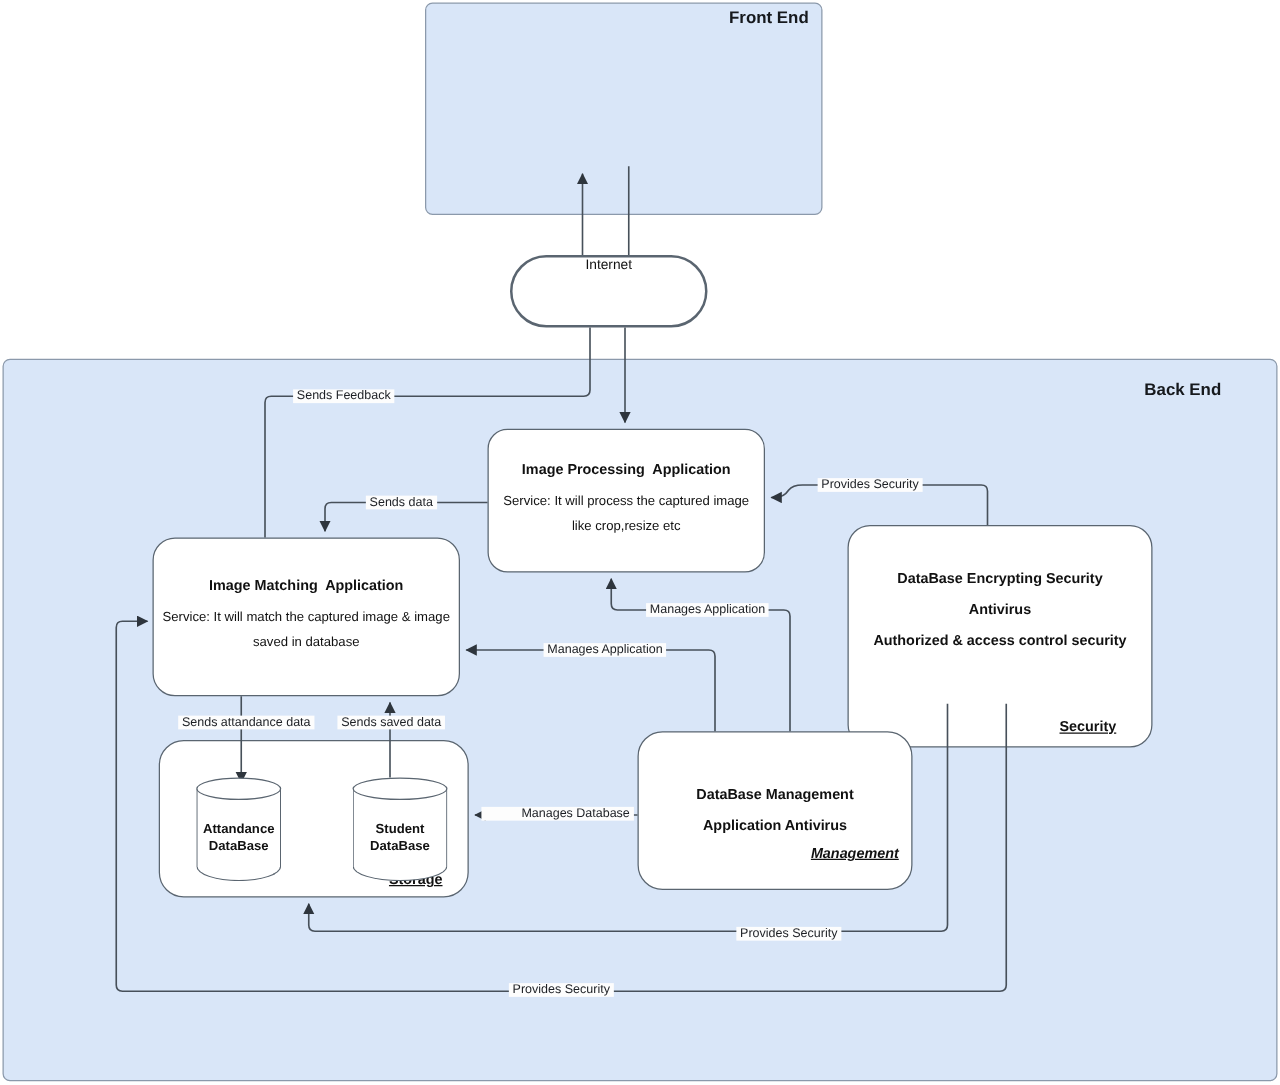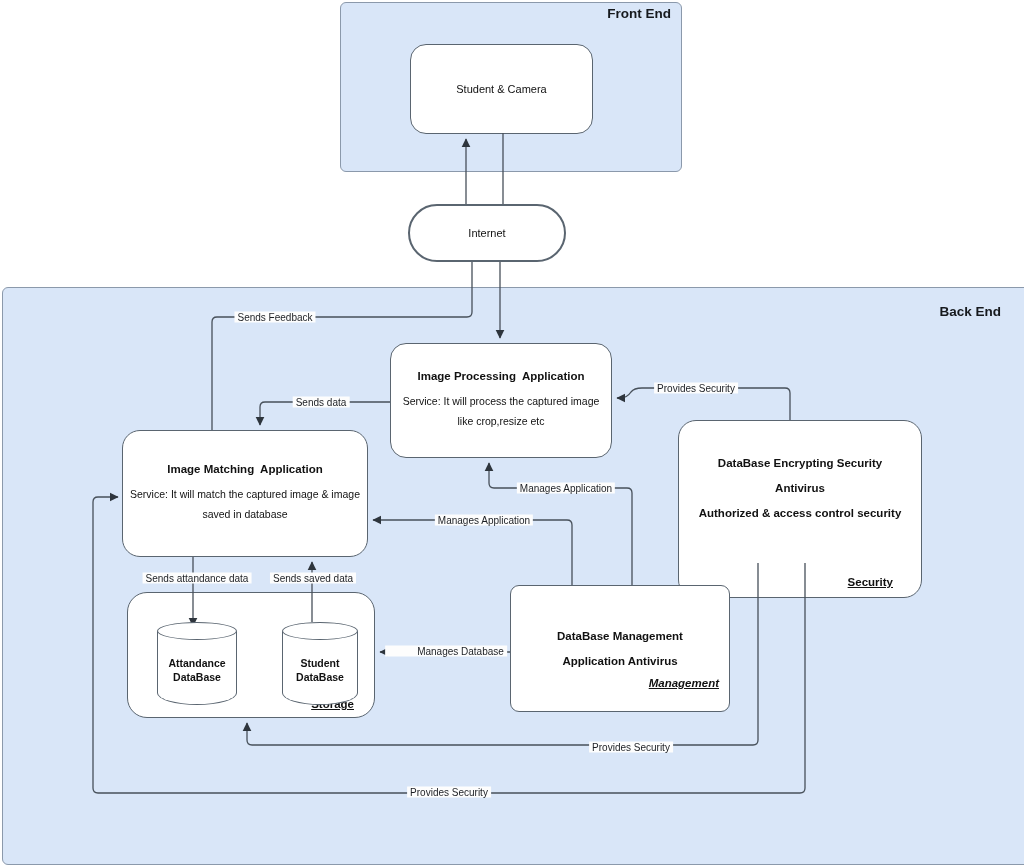--- a/index.html
+++ b/index.html
@@ -1,35 +1,35 @@
 <!DOCTYPE html>
 <html><head>
 <meta charset="utf-8">
 <style>
   html,body { margin:0; padding:0; background:#fff; }
   .canvas {
     position:relative; width:1024px; height:868px; overflow:hidden;
     font-family:"Liberation Sans", sans-serif; color:#111;
   }
   .region {
-    position:absolute; background:#d9e6f8; border:1px solid #8b99ab; border-radius:6px;padding-left:24px;
+    position:absolute; background:#d9e6f8; border:1px solid #8b99ab; border-radius:6px;
   }
   .region-label {
     position:absolute; font-weight:bold; font-size:13.5px; color:#16191d;
   }
   .node {
     position:absolute; background:#fff; border:1.6px solid #5a6570; z-index:1;
     display:flex; flex-direction:column; align-items:center; justify-content:center;
     text-align:center; box-sizing:border-box;
   }
   .node-title { font-weight:bold; font-size:11.5px; white-space:pre-wrap; }
   .node-body { font-size:10.5px; line-height:1.85; margin-top:10px; padding:0 4px; }
   .stadium {
     position:absolute; background:#fff; border:2px solid #5a6570; border-radius:29px;
-    display:flex; align-items:center; justify-content:center; font-size:11px; z-index:1;
+    display:flex; align-items:flex-start; justify-content:center; font-size:11px; z-index:1;
     box-sizing:border-box;
   }
   .tag {
     position:absolute; font-weight:bold; font-size:11.5px; text-decoration:underline; z-index:4;
   }
   .secline { font-weight:bold; font-size:11.5px; margin-bottom:13px; }
   .cyl { position:absolute; z-index:3; }
   .cyl-top {
     position:absolute; left:0; right:0; top:0; height:18px; background:#fff;
     border:1.5px solid #5a6570; border-radius:50%; z-index:2; box-sizing:border-box;
@@ -55,23 +55,20 @@
 <div class="canvas">
 
   <div class="region" style="left:340px; top:2px; width:316px; height:168px;">
     <div class="region-label" style="right:10px; top:3px;">Front End</div>
   </div>
 
   <div class="region" style="left:2px; top:287px; width:1018px; height:576px;">
     <div class="region-label" style="right:44px; top:16px;">Back End</div>
   </div>
 
-  <div class="node" style="left:410px; top:44px; width:183px; height:90px; border-radius:16px;">
-    <div style="font-size:11px;">Student &amp; Camera</div>
-  </div>
 
   <div class="stadium" style="left:408px; top:204px; width:158px; height:58px;">
     <span>Internet</span>
   </div>
 
   <div class="node" style="left:122px; top:430px; width:246px; height:127px; border-radius:18px;">
     <div class="node-title">Image Matching  Application</div>
     <div class="node-body">Service: It will match the captured image &amp; image saved in database</div>
   </div>
 
@@ -83,32 +80,32 @@
   <div class="node" style="left:678px; top:420px; width:244px; height:178px; border-radius:18px; justify-content:flex-start; padding-top:36px;">
     <div class="secline">DataBase Encrypting Security</div>
     <div class="secline">Antivirus</div>
     <div class="secline">Authorized &amp; access control security</div>
     <div class="tag" style="right:28px; bottom:9px;margin-left:15px;">Security</div>
   </div>
 
   <div class="node" style="left:127px; top:592px; width:248px; height:126px; border-radius:20px;">
     <div class="tag" style="right:20px; bottom:7px;">Storage</div>
   </div>
-  <div class="cyl" style="left:157px; top:622px; width:80px; height:83px;">
+  <div class="cyl" style="left:157px; top:622px; width:68px; height:83px;">
     <div class="cyl-body"></div>
     <div class="cyl-top"></div>
     <div class="cyl-label">Attandance DataBase</div>
   </div>
   <div class="cyl" style="left:282px; top:622px; width:76px; height:83px;">
     <div class="cyl-body"></div>
     <div class="cyl-top"></div>
     <div class="cyl-label">Student DataBase</div>
   </div>
 
-  <div class="node" style="left:510px; top:585px; width:220px; height:127px; border-radius:9px; justify-content:flex-start; padding-top:44px;">
+  <div class="node" style="left:510px; top:585px; width:220px; height:127px; border-radius:20px; justify-content:flex-start; padding-top:44px;">
     <div class="secline">DataBase Management</div>
     <div class="secline" style="margin-bottom:0;">Application Antivirus</div>
     <div class="tag" style="right:10px; bottom:22px;font-style:italic;">Management</div>
   </div>
 
   <svg class="wires" width="1024" height="868" viewBox="0 0 1024 868">
     <defs>
       <marker id="arr" markerWidth="8" markerHeight="8" refX="6.5" refY="3.5" orient="auto">
         <path d="M0,0 L7,3.5 L0,7 Z" fill="#2e353d"></path>
       </marker>

